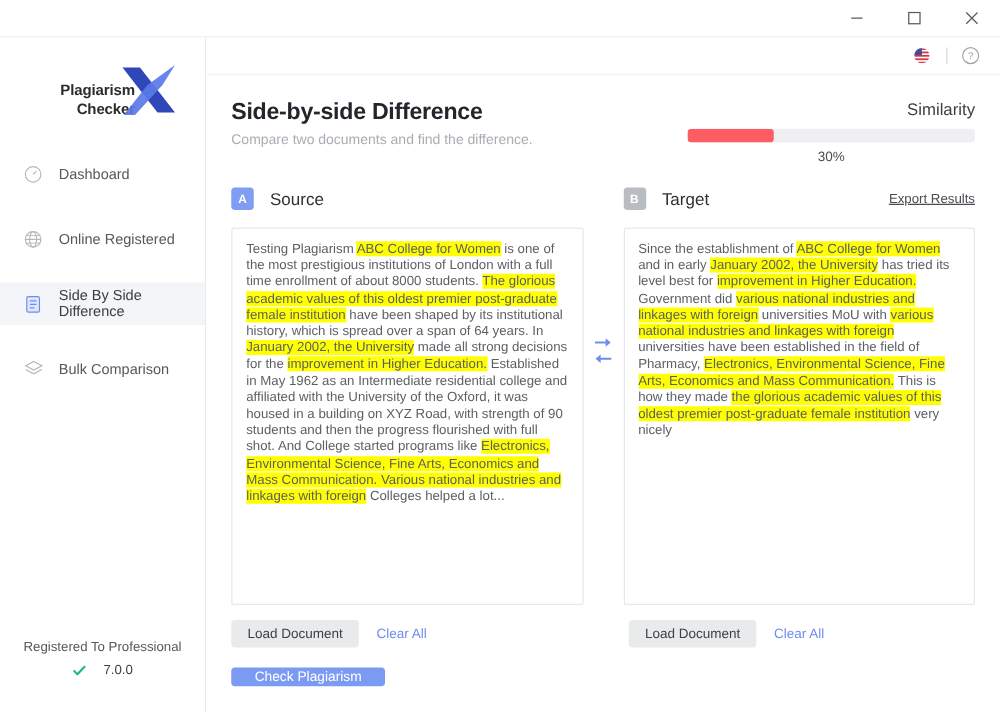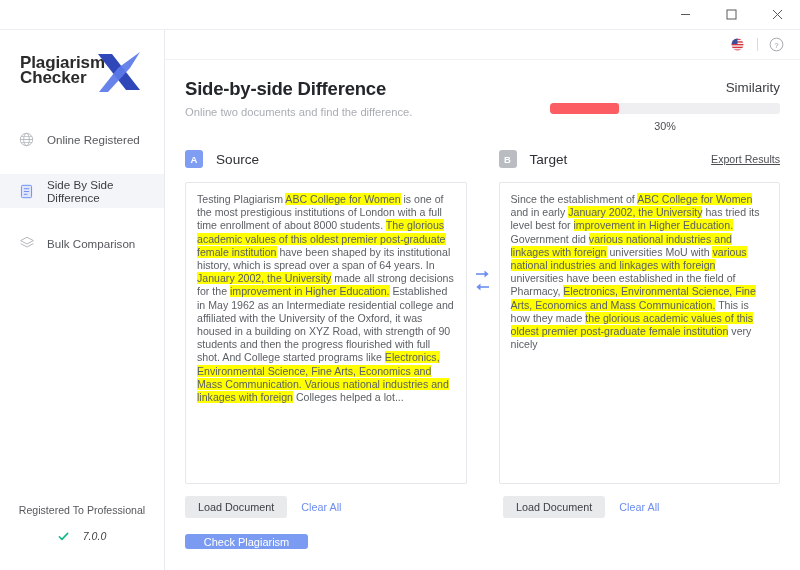--- a/index.html
+++ b/index.html
@@ -63,24 +63,24 @@
     justify-content: center;
     padding-top: 6px;
   }
   .logo {
     position: relative;
     width: 124px;
     height: 52px;
   }
   .logo-text {
     position: absolute;
-    left: 0; top: 9px;
+    left: 0; top: 19px;
     width: 88px;
-    text-align: left;
-    font-size: 17px;
+    text-align: right;
+    font-size: 12px;
     font-weight: bold;
     color: #2b2b2b;
     line-height: 15px;
     letter-spacing: -0.1px;
   }
   .logo-x {
     position: absolute;
     right: 0; top: 2px;
     width: 50px; height: 48px;
   }
@@ -117,30 +117,29 @@
   }
   .activated {
     font-size: 13.5px;
     font-weight: bold;
     color: #1d1f22;
     margin-bottom: 3px;
   }
   .registered {
     font-size: 10.6px;
     color: #55585c;
-    margin-bottom: 14px;
+    margin-bottom: 6px;
   }
   .version-row {
     font-size: 10.6px;
     color: #3c3f42;
     display: flex;
     align-items: flex-end;
     justify-content: center;
     gap: 14px;
-    font-style: italic;
   }
   .check-ico { color: #16b98b; display: flex; }
 
   
   .main {
     flex: 1 1 auto;
     background: #ffffff;
     display: flex;
     flex-direction: column;
     min-width: 0;
@@ -371,20 +370,29 @@
           </div>
           <svg class="logo-x" viewBox="0 0 50 48">
             <path d="M4 6 L18 6 L46 42 L32 42 Z" fill="#2f47b8"></path>
             <path d="M46 4 L36 20 L14 44 L5 44 L24 20 Z" fill="#5b7ae8" opacity="0.92"></path>
           </svg>
         </div>
       </div>
 
       <div class="nav">
 
+        <div class="nav-item">
+          <span class="nav-ico">
+            <svg width="15" height="15" viewBox="0 0 16 16">
+                <circle cx="8" cy="8" r="6.6" fill="none" stroke="currentColor" stroke-width="1"></circle>
+                <line x1="8" y1="8" x2="10.8" y2="5.2" stroke="currentColor" stroke-width="1"></line>
+              </svg>
+          </span>
+          <span>Dashboard</span>
+        </div>
 
         <div class="nav-item">
           <span class="nav-ico">
             <svg width="15" height="15" viewBox="0 0 16 16">
                 <circle cx="8" cy="8" r="6.6" fill="none" stroke="currentColor" stroke-width="1"></circle>
                 <ellipse cx="8" cy="8" rx="3" ry="6.6" fill="none" stroke="currentColor" stroke-width="1"></ellipse>
                 <line x1="1.4" y1="8" x2="14.6" y2="8" stroke="currentColor" stroke-width="1"></line>
                 <line x1="2.3" y1="4.8" x2="13.7" y2="4.8" stroke="currentColor" stroke-width="0.8"></line>
                 <line x1="2.3" y1="11.2" x2="13.7" y2="11.2" stroke="currentColor" stroke-width="0.8"></line>
               </svg>
@@ -454,21 +462,21 @@
           <svg width="15" height="15" viewBox="0 0 16 16">
               <circle cx="8" cy="8" r="6.8" fill="none" stroke="currentColor" stroke-width="1"></circle>
               <text x="8" y="11.3" font-size="8.4" font-family="Liberation Sans, sans-serif" fill="currentColor" text-anchor="middle">?</text>
             </svg>
         </span>
       </div>
 
       <div class="head">
         <div>
           <div class="page-title">Side-by-side Difference</div>
-          <div class="page-sub">Online two documents and find the difference.</div>
+          <div class="page-sub">Compare two documents and find the difference.</div>
         </div>
         <div class="sim-block">
           <div class="sim-label">Similarity</div>
           <div class="sim-bar" style="background: rgb(239, 239, 241);">
             <div class="sim-fill" style="width: 30%; background: rgb(251, 93, 99);"></div>
           </div>
           <div class="sim-pct">30%</div>
         </div>
       </div>
 

